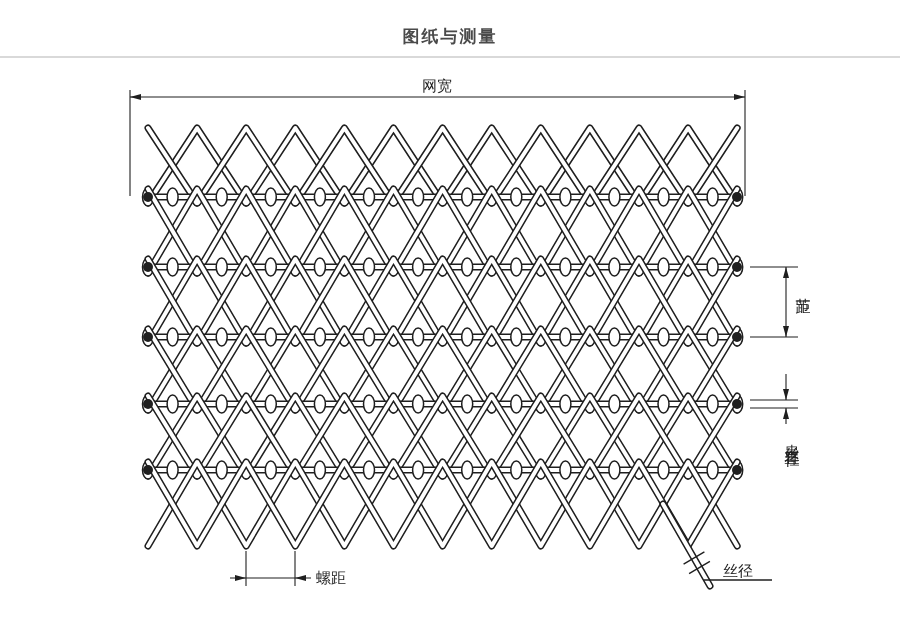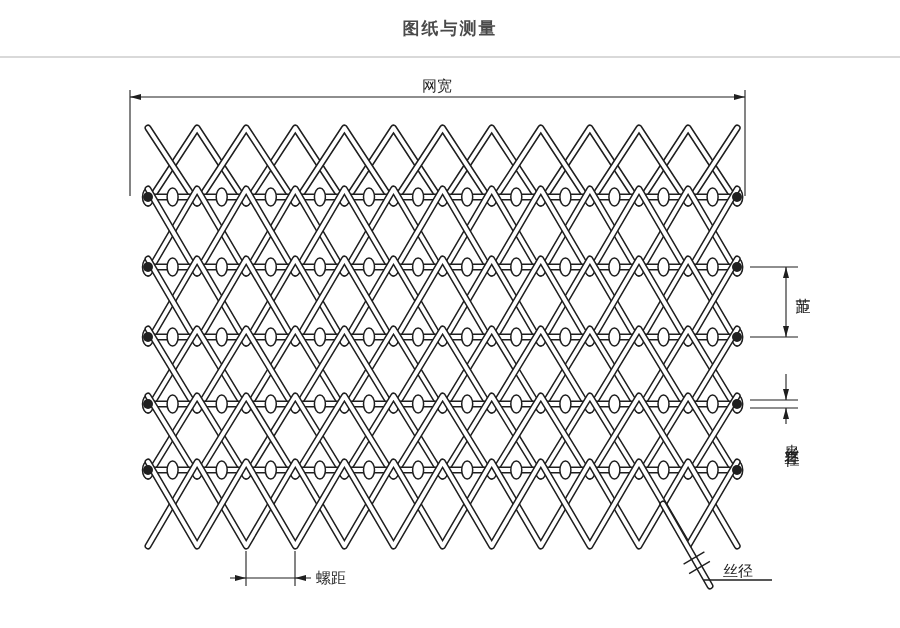--- a/index.html
+++ b/index.html
@@ -4,21 +4,21 @@
 <style>
   html, body { margin: 0; padding: 0; }
   body {
     width: 900px; height: 628px;
     background: #ffffff;
     font-family: "DejaVu Sans", "Liberation Sans", sans-serif;
     position: relative; overflow: hidden;
   }
   .page-header { position: absolute; top: 0; left: 0; width: 100%; text-align: center; }
   .page-title {
-    margin: 8px; padding-top: 9px;
+    margin: 16px; padding-top: 9px;
     font-size: 17px; font-weight: 700;
     color: #4a4a4a; letter-spacing: 2px;
   }
   .divider {
     position: absolute; top: 56px; left: 0;
     width: 100%; height: 2px; background: #d9d9d9;
   }
   #diagram-svg { position: absolute; top: 0; left: 0; }
   .dim-label { font-size: 15px; fill: #1f1f1f; }
   .vtext { writing-mode: vertical-rl; text-orientation: upright; letter-spacing: 3px; }

